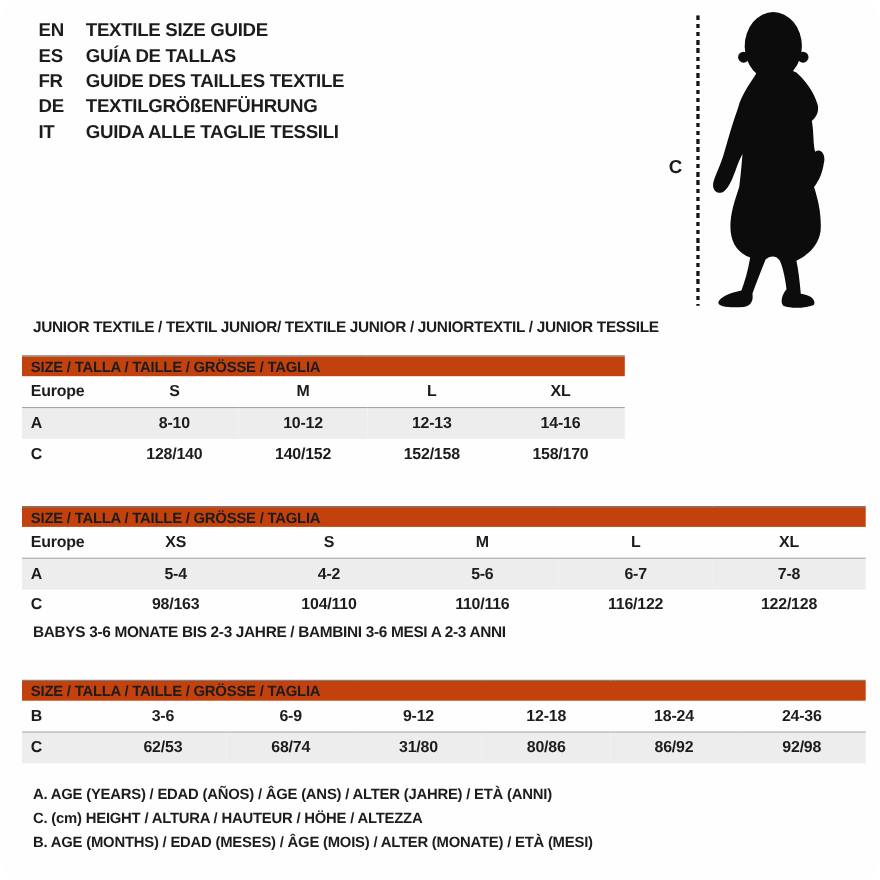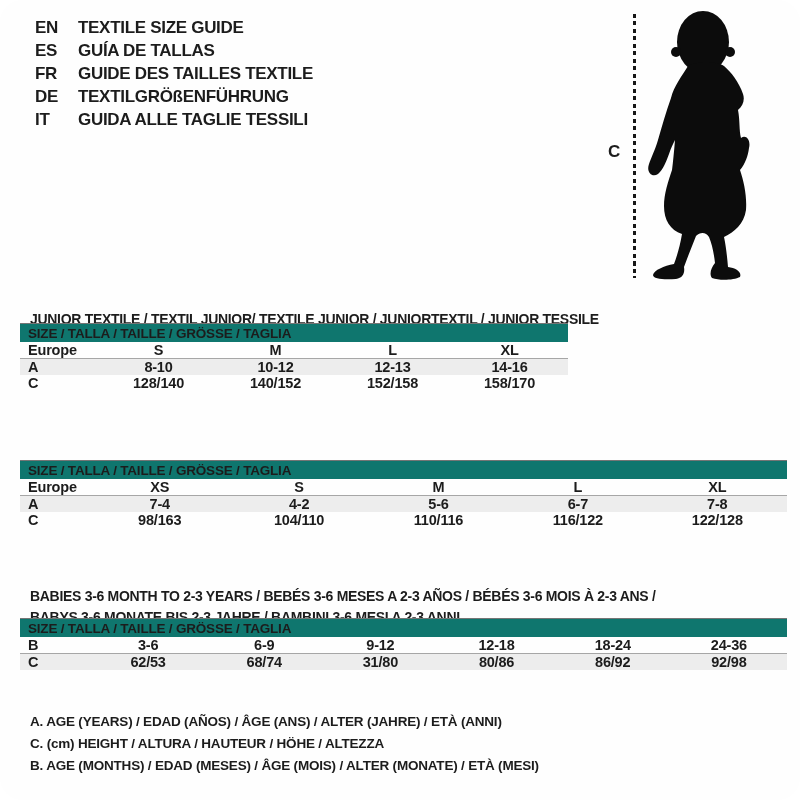--- a/index.html
+++ b/index.html
@@ -20,37 +20,37 @@
 
   
   .dash-line {
     position:absolute; left:633px; top:14px; width:3px; height:264px;
     background:repeating-linear-gradient(to bottom, #161616 0 4px, transparent 4px 7.5px);
   }
   .figure-label { position:absolute; left:608px; top:142px; font-size:17px; }
   .toddler { position:absolute; left:636px; top:6px; }
 
   
-  .section-heading { position:absolute; left:30px; font-size:14px; letter-spacing:-0.3px; white-space:nowrap;margin-top:22px; }
+  .section-heading { position:absolute; left:30px; font-size:14px; letter-spacing:-0.3px; white-space:nowrap; }
   #junior-heading { top:289px; }
   #children-heading { top:429px; }
   #babies-heading { top:564px; line-height:21px; }
   .sub { font-size:9.5px; vertical-align:-4px; }
 
   
   table { position:absolute; left:20px; border-collapse:collapse; table-layout:fixed; }
   #junior-table { top:323px; width:548px; }
   #children-table { top:460px; width:767px; }
   #babies-table { top:618px; width:767px; }
   td {
     padding:0; margin:0; text-align:center; vertical-align:middle;
-    height:16px; font-size:14.5px; font-weight:bold; letter-spacing:-0.2px;
+    height:28px; font-size:14.5px; font-weight:bold; letter-spacing:-0.2px;
   }
   tr.bar td {
-    background:#0f766e; border-top:1px solid #757575;
+    background:#c2410c; border-top:1px solid #757575;
     height:18px; text-align:left; padding-left:8px; font-size:13.5px;
   }
   td.lbl { text-align:left; padding-left:8px; }
   tr.shade td { background:#ededed; border-top:1px solid #a6a6a6; }
 
   
   .legend { position:absolute; left:30px; top:711px; font-size:13.5px; line-height:22px; letter-spacing:-0.2px; }
 </style>
 </head>
 <body>
@@ -172,39 +172,38 @@
     <tr>
       <td class="lbl">Europe</td>
       <td>XS</td>
       <td>S</td>
       <td>M</td>
       <td>L</td>
       <td>XL</td>
     </tr>
     <tr class="shade">
       <td class="lbl">A</td>
-      <td>7-4</td>
+      <td>5-4</td>
       <td>4-2</td>
       <td>5-6</td>
       <td>6-7</td>
       <td>7-8</td>
     </tr>
     <tr>
       <td class="lbl">C</td>
       <td>98/163</td>
       <td>104/110</td>
       <td>110/116</td>
       <td>116/122</td>
       <td>122/128</td>
     </tr>
   </tbody>
     </table>
 
   <div class="section-heading" id="babies-heading">
-    <div>BABIES 3-6 MONTH TO 2-3 YEARS / BEBÉS 3-6 MESES A 2-3 AÑOS / BÉBÉS 3-6 MOIS À 2-3 ANS /</div>
     <div>BABYS 3-6 MONATE BIS 2-3 JAHRE / BAMBINI 3-6 MESI A 2-3 ANNI</div>
   </div>
   <table id="babies-table">
     <colgroup>
         <col style="width:70px">
         <col>
         <col>
         <col>
         <col>
         <col>

